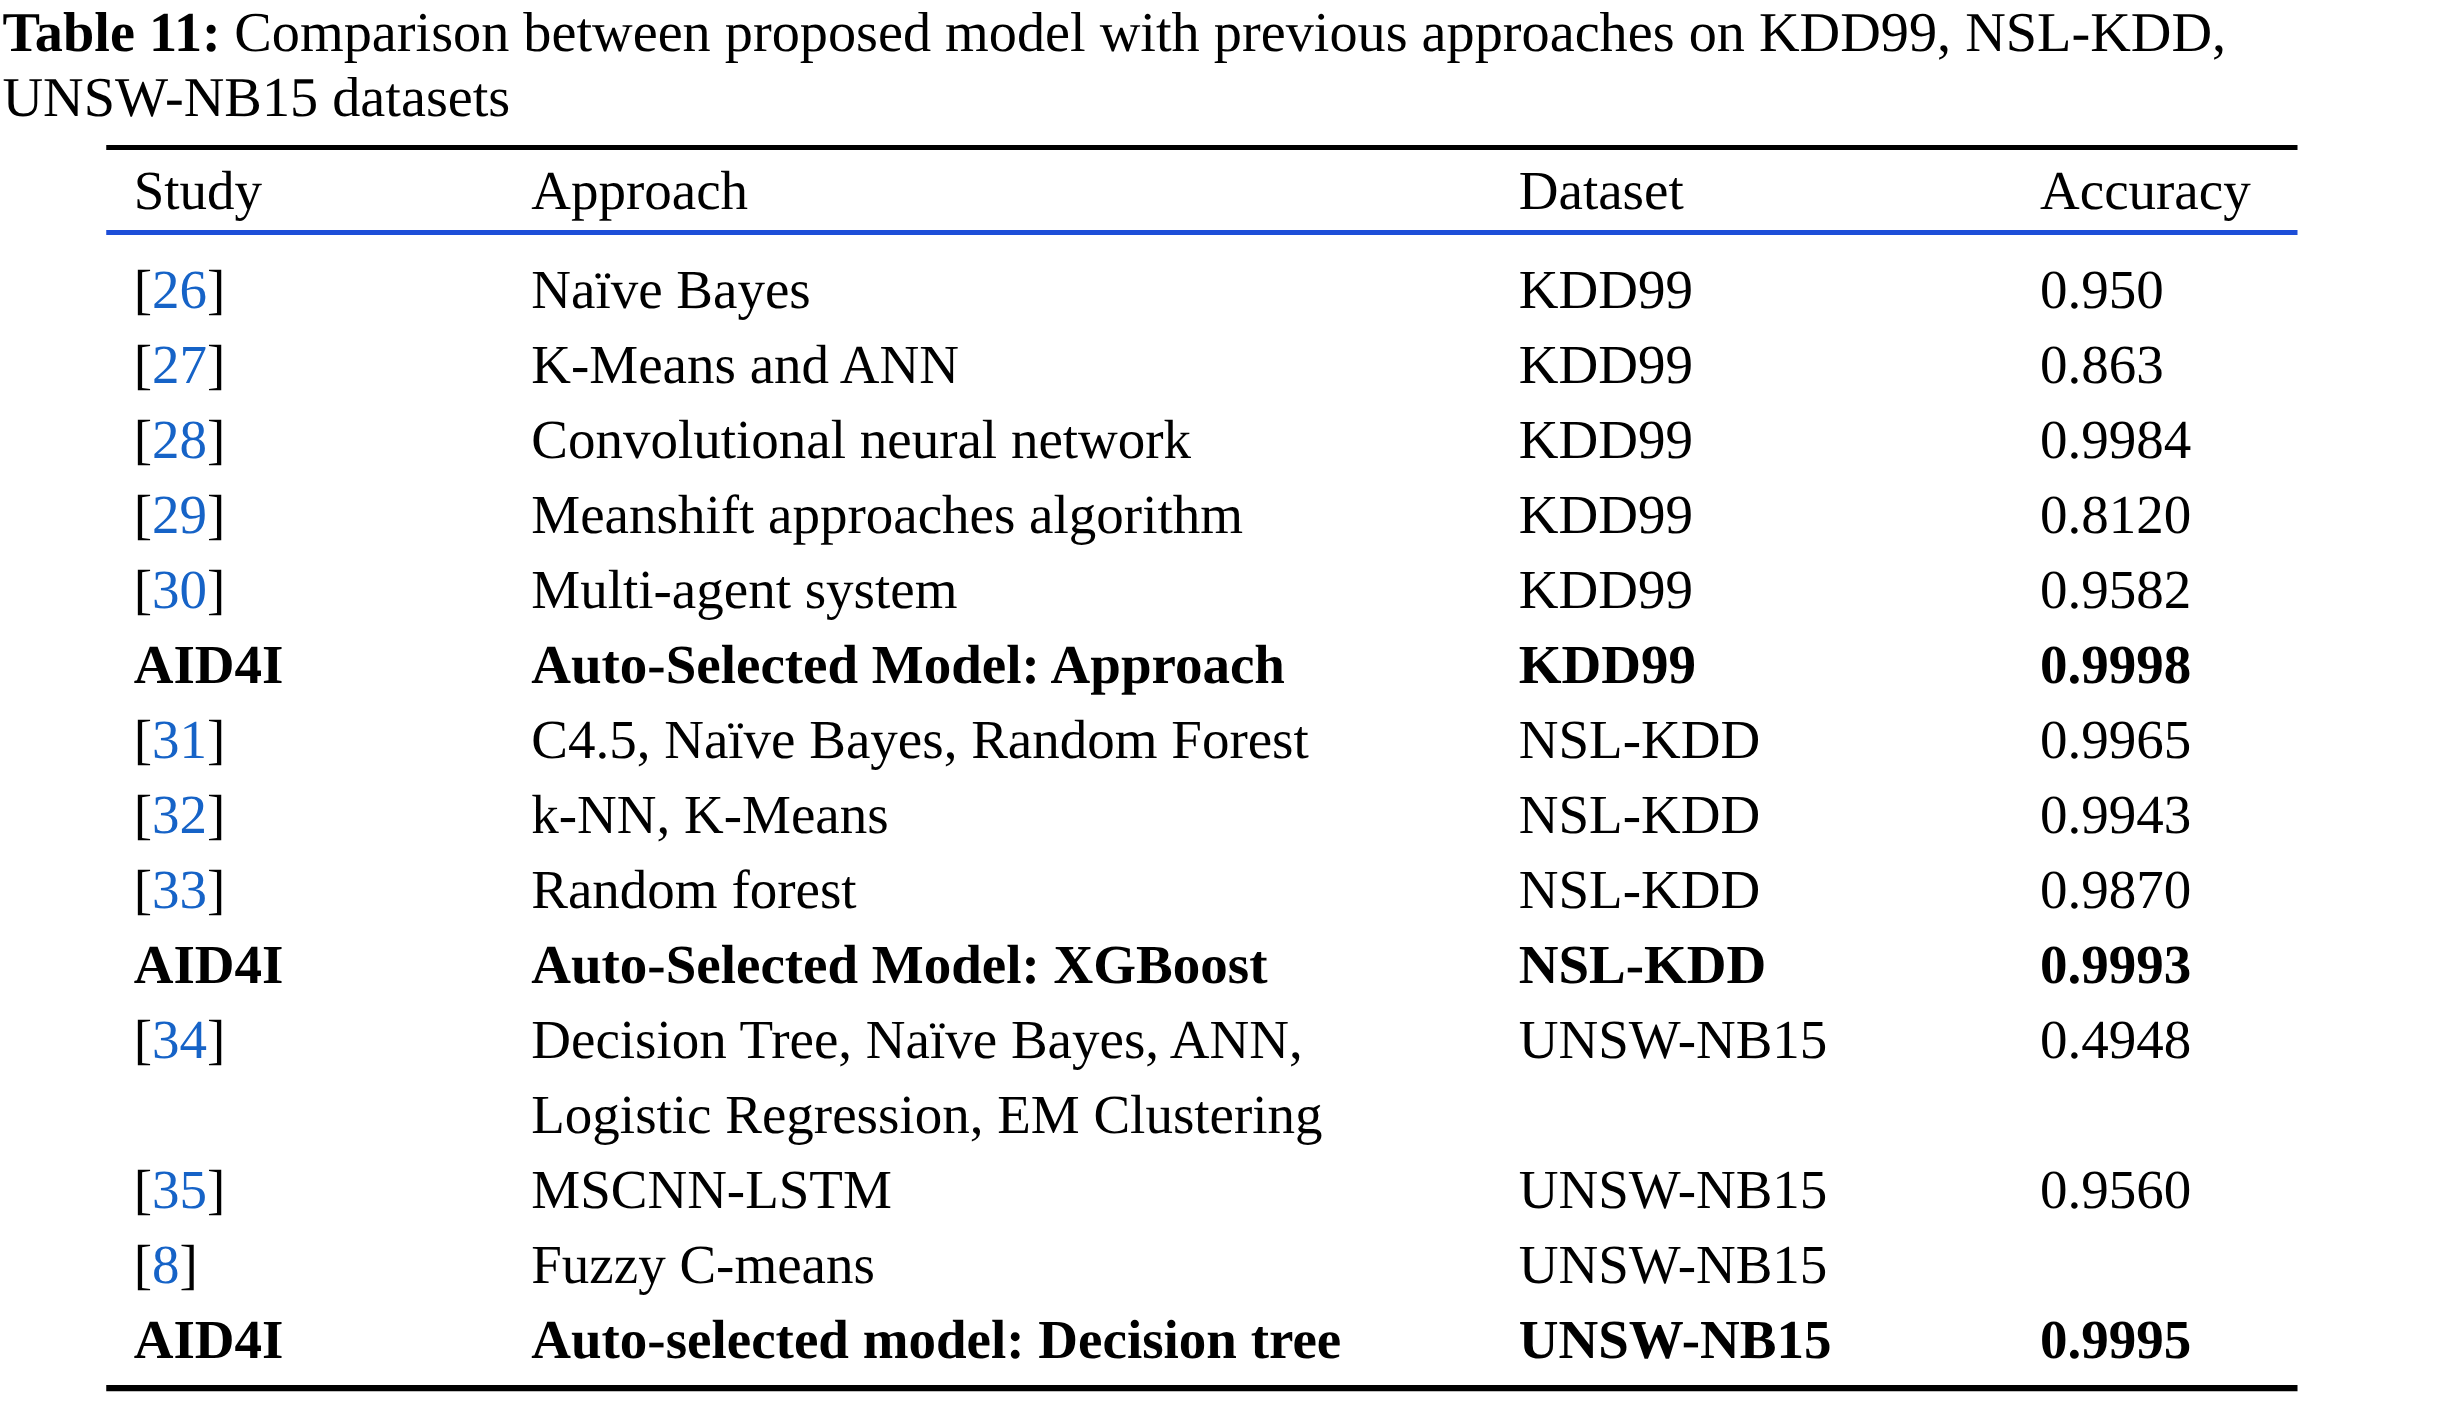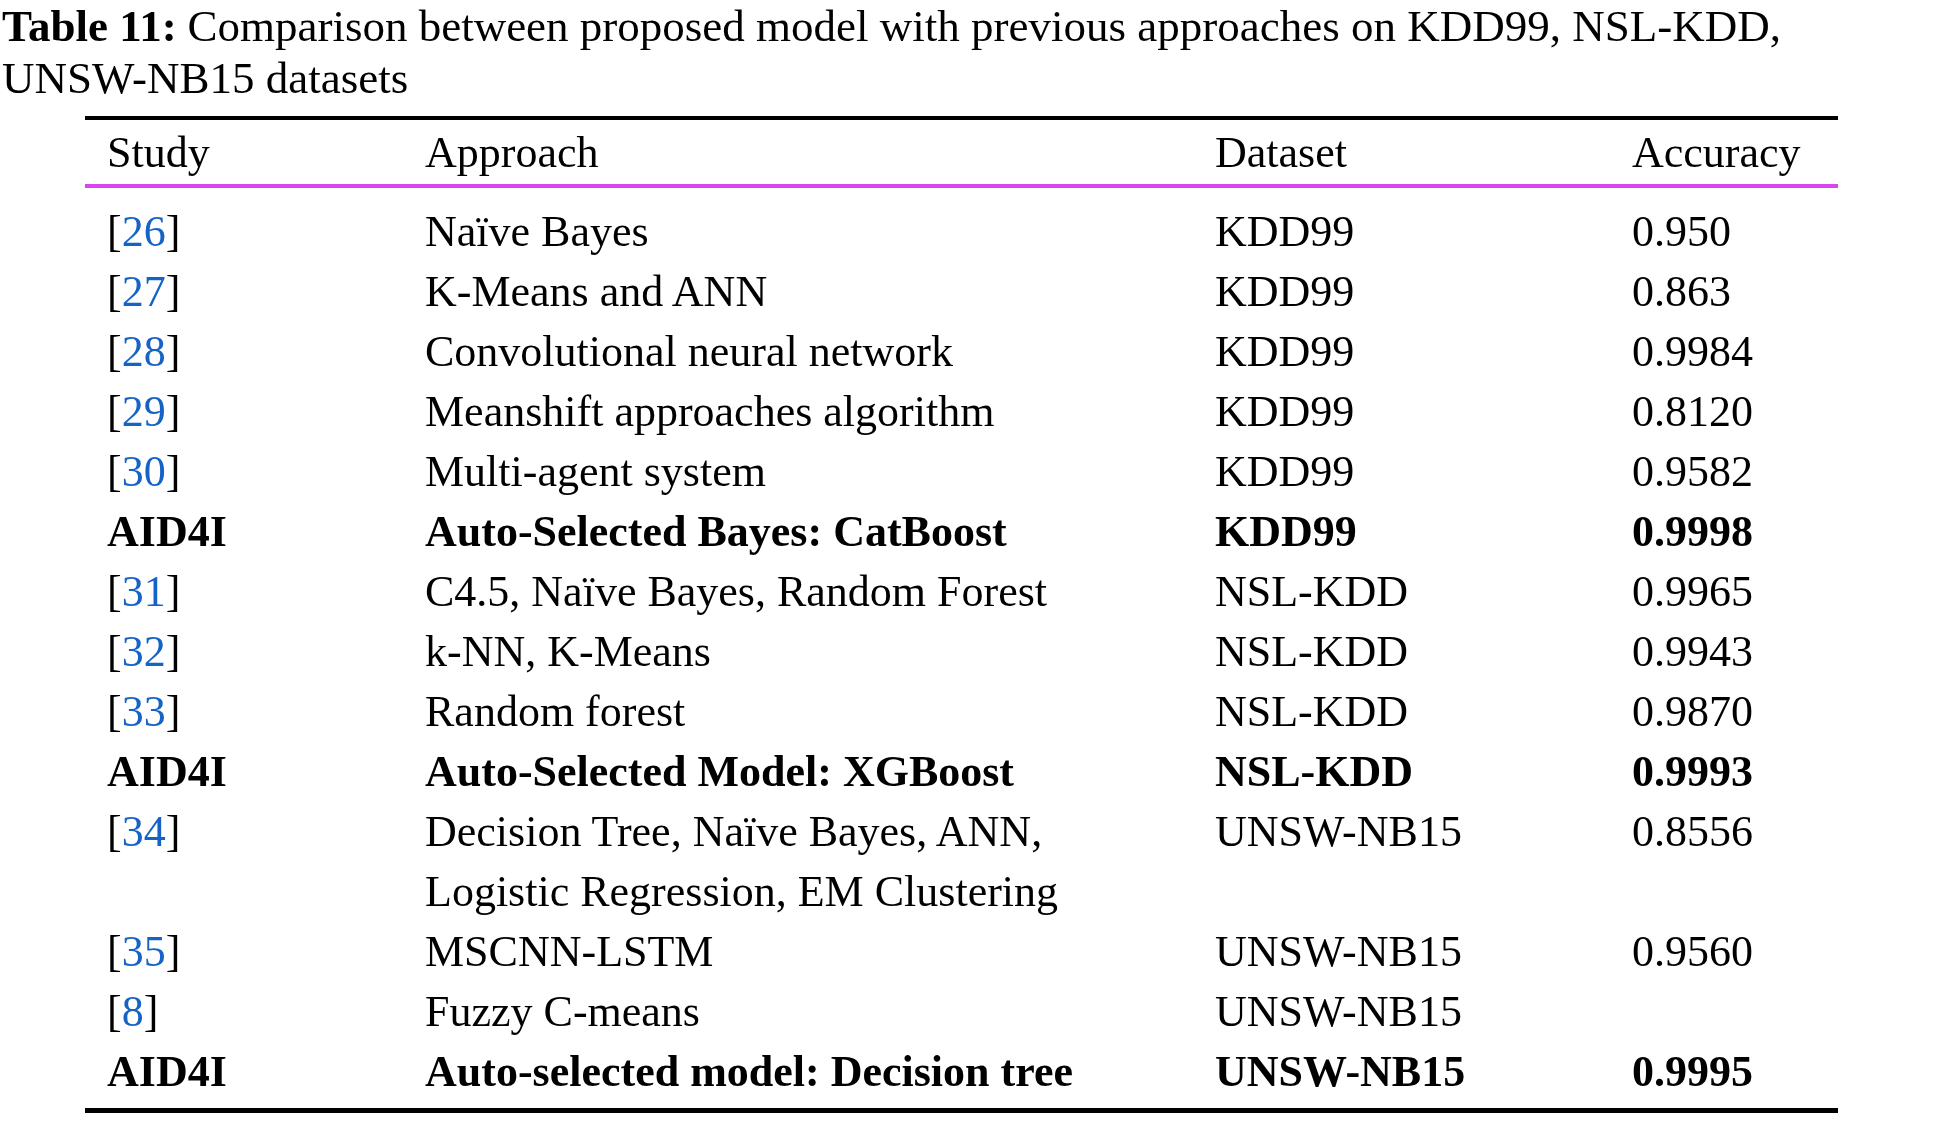--- a/index.html
+++ b/index.html
@@ -42,21 +42,21 @@
   }
   .grid-row {
     display: grid;
     grid-template-columns: 318px 790px 417px 1fr;
     padding-left: 22px;
     box-sizing: border-box;
   }
   .header-row {
     height: 68px;
     align-items: center;
-    border-bottom: 4px solid #d946ef;
+    border-bottom: 4px solid #1d4ed8;
   }
   .tbody {
     padding: 14px 0 6px 0;
   }
   .tr {
     line-height: 60px;
   }
   .td {
     white-space: nowrap;
   }
@@ -126,21 +126,21 @@
 
     <div class="grid-row tr">
       <div class="td study"><span class="bracket">[</span><a class="cite">30</a><span class="bracket">]</span></div>
       <div class="td approach">Multi-agent system</div>
       <div class="td">KDD99</div>
       <div class="td">0.9582</div>
     </div>
 
     <div class="grid-row tr bold-row">
       <div class="td study study-label">AID4I</div>
-      <div class="td approach">Auto-Selected Bayes: CatBoost</div>
+      <div class="td approach">Auto-Selected Model: Approach</div>
       <div class="td">KDD99</div>
       <div class="td">0.9998</div>
     </div>
 
     <div class="grid-row tr">
       <div class="td study"><span class="bracket">[</span><a class="cite">31</a><span class="bracket">]</span></div>
       <div class="td approach">C4.5, Naïve Bayes, Random Forest</div>
       <div class="td">NSL-KDD</div>
       <div class="td">0.9965</div>
     </div>
@@ -164,21 +164,21 @@
       <div class="td approach">Auto-Selected Model: XGBoost</div>
       <div class="td">NSL-KDD</div>
       <div class="td">0.9993</div>
     </div>
 
     <div class="grid-row tr">
       <div class="td study"><span class="bracket">[</span><a class="cite">34</a><span class="bracket">]</span></div>
       <div class="td approach">Decision Tree, Naïve Bayes, ANN,
 Logistic Regression, EM Clustering</div>
       <div class="td">UNSW-NB15</div>
-      <div class="td">0.8556</div>
+      <div class="td">0.4948</div>
     </div>
 
     <div class="grid-row tr">
       <div class="td study"><span class="bracket">[</span><a class="cite">35</a><span class="bracket">]</span></div>
       <div class="td approach">MSCNN-LSTM</div>
       <div class="td">UNSW-NB15</div>
       <div class="td">0.9560</div>
     </div>
 
     <div class="grid-row tr">

